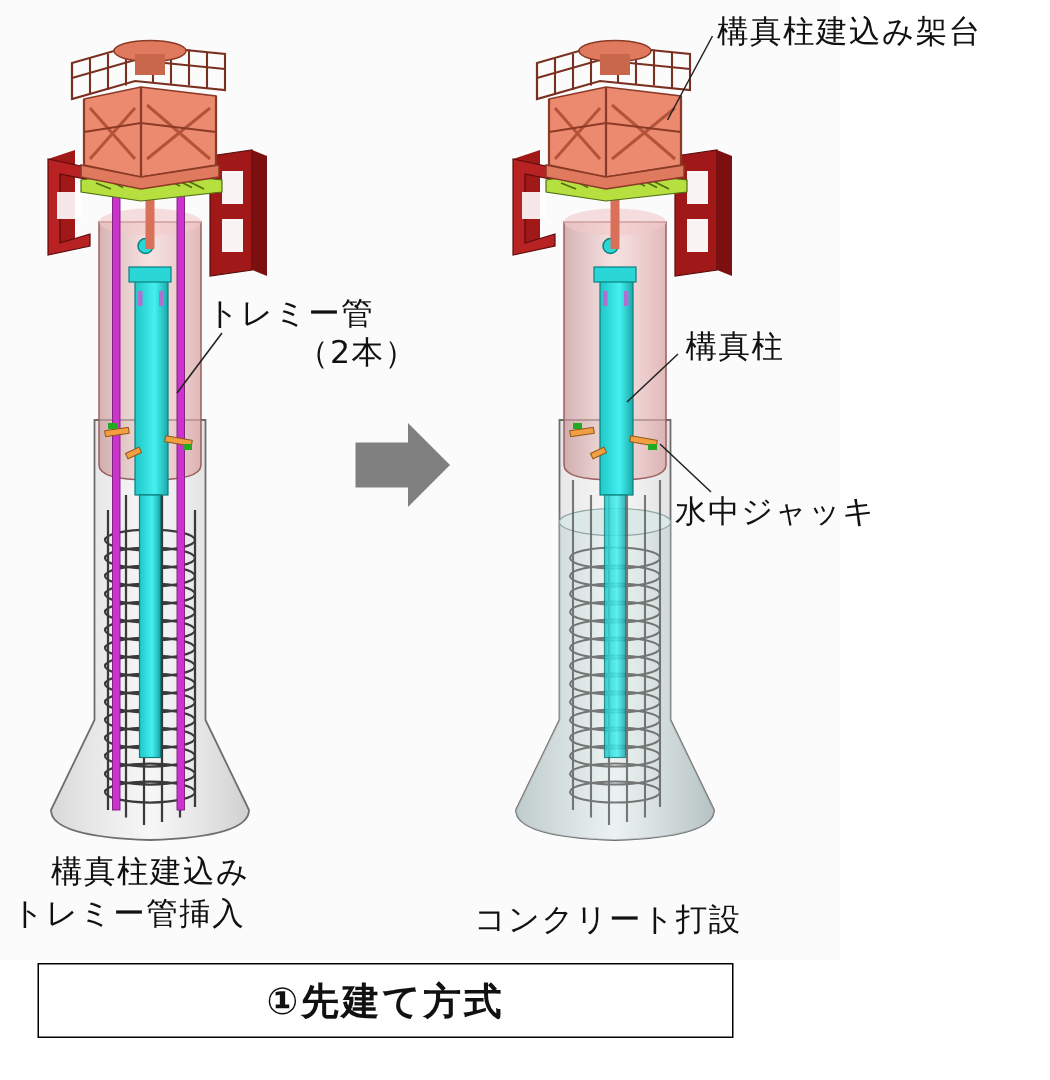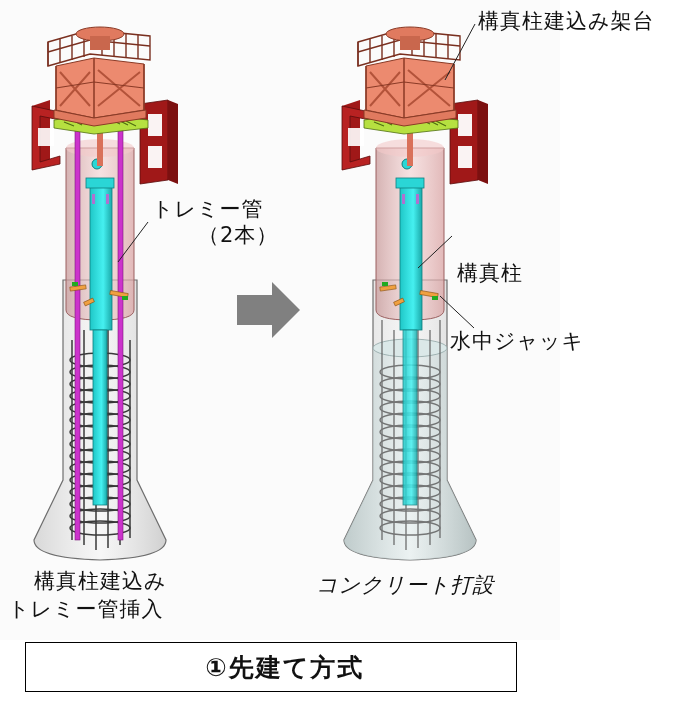--- a/index.html
+++ b/index.html
@@ -6,21 +6,21 @@
   body {
     width: 700px; height: 720px; background: #ffffff; position: relative; overflow: hidden;
     font-family: "DejaVu Sans", "Liberation Sans", sans-serif; color: #111;
   }
   .panel-bg { position: absolute; left: 0; top: 0; width: 560px; height: 640px; background: #fbfbfb; }
   svg.art { position: absolute; left: 0; top: 0; }
   .lbl { position: absolute; font-size: 21px; line-height: 26px; white-space: nowrap; letter-spacing: 1px; }
   .caption-box {
     position: absolute; left: 25px; top: 642px; width: 462px; height: 48px;
     border: 1.5px solid #000; background: #fff;
-    display: flex; align-items: center; justify-content: center; padding-left: 28px;
+    display: flex; align-items: center; justify-content: center;
   }
   .caption-text { font-size: 25px; font-weight: bold; letter-spacing: 2px; }
 </style>
 </head>
 <body>
 
 <div class="panel-bg"></div>
 
 <svg class="art" width="700" height="720" viewBox="0 0 700 720">
   <defs>
@@ -174,24 +174,24 @@
     <line x1="475" y1="24" x2="445" y2="80"></line>
     <line x1="148" y1="222" x2="118" y2="262"></line>
     <line x1="452" y1="236" x2="418" y2="268"></line>
     <line x1="474" y1="328" x2="440" y2="296"></line>
   </g>
 
   <polygon points="237,295 272,295 272,282 300,310 272,338 272,325 237,325" fill="#808080"></polygon>
 </svg>
 
 <div class="lbl" style="left:478px; top:8px;">構真柱建込み架台</div>
-<div class="lbl" style="left:152px; top:196px;text-align:center;">トレミー管</div>
+<div class="lbl" style="left:138px; top:196px;text-align:center;">トレミー管</div>
 <div class="lbl" style="left:162px; top:222px;margin-left:36px;">（2本）</div>
-<div class="lbl" style="left:457px; top:218px;margin-top:42px;">構真柱</div>
+<div class="lbl" style="left:457px; top:218px;">構真柱</div>
 <div class="lbl" style="left:450px; top:328px;">水中ジャッキ</div>
 
 <div class="lbl" style="left:22px; top:568px;margin-left:12px;">構真柱建込み</div>
 <div class="lbl" style="left:8px; top:596px;">トレミー管挿入</div>
-<div class="lbl" style="left:316px; top:572px;font-style:italic;">コンクリート打設</div>
+<div class="lbl" style="left:316px; top:600px;">コンクリート打設</div>
 
 <div class="caption-box">
   <span class="caption-text">①先建て方式</span>
 </div>
 
 </body></html>

